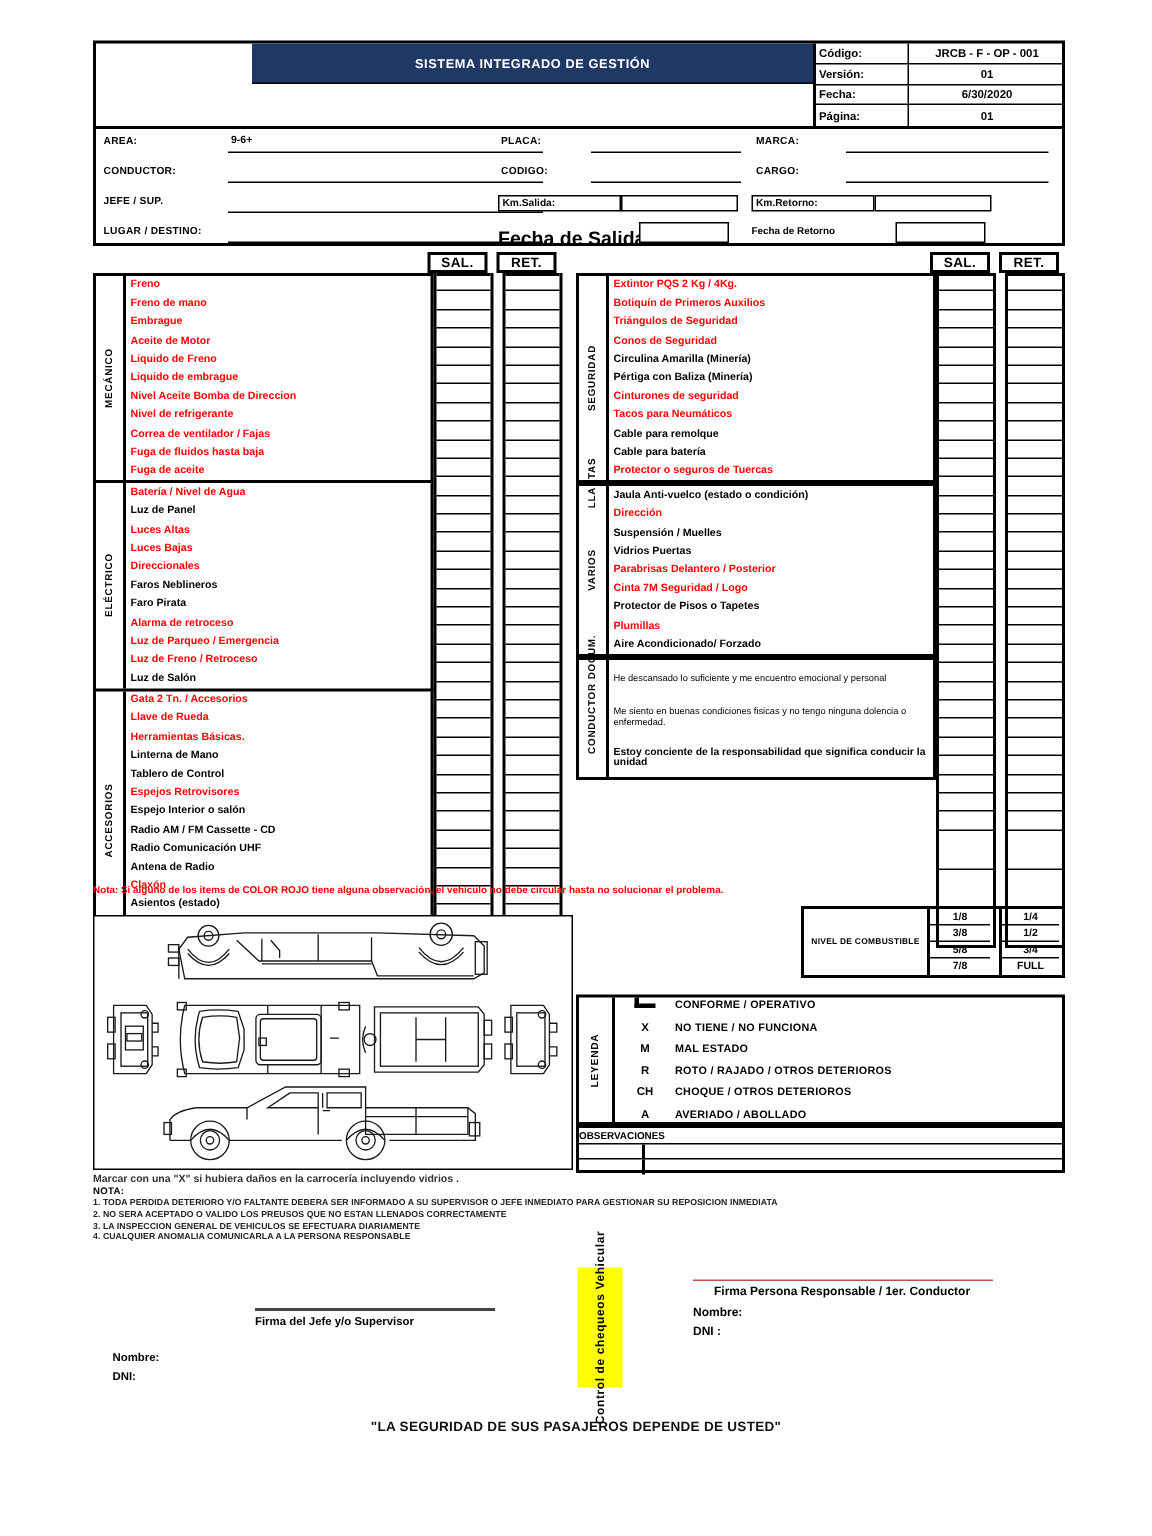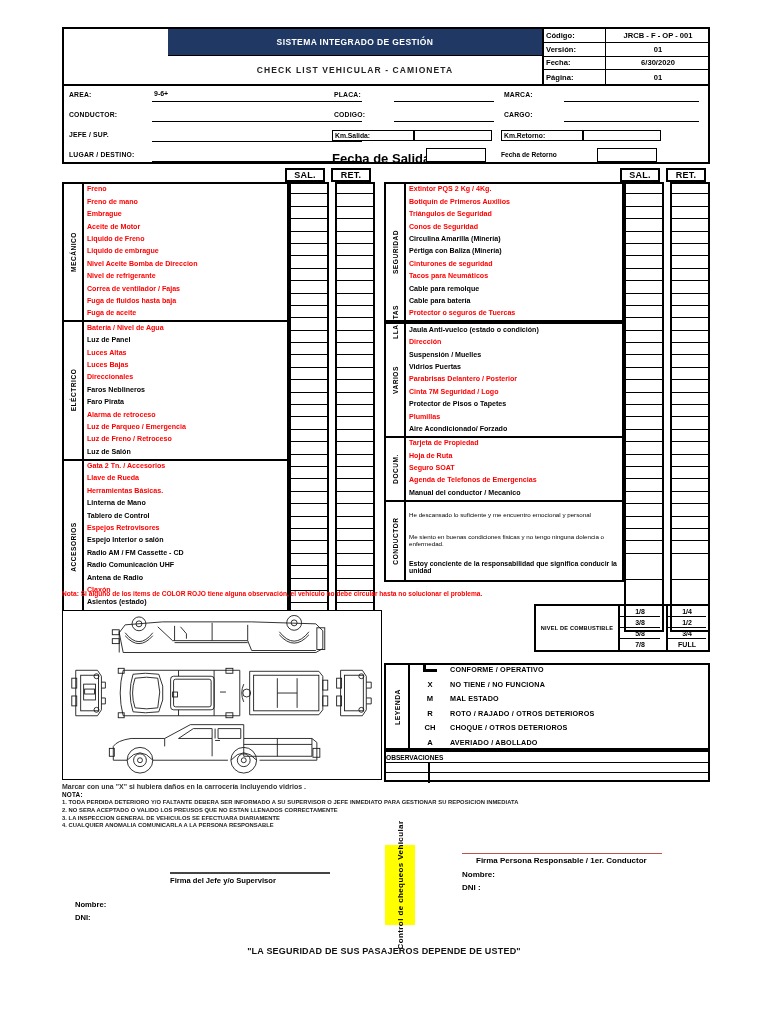--- a/index.html
+++ b/index.html
@@ -177,21 +177,20 @@
 </head>
 <body>
 
 <div class="page">
 
   <div class="frame">
 
     <div class="titleband">
       <div class="sig-band">
         <div class="sig-top">SISTEMA INTEGRADO DE GESTIÓN</div>
-        <div class="sig-bot">CHECK LIST VEHICULAR - CAMIONETA</div>
       </div>
       <div class="meta">
         <div class="meta-row">
           <div class="meta-k">Código:</div>
           <div class="meta-v">JRCB  - F - OP - 001</div>
         </div>
         <div class="meta-row">
           <div class="meta-k">Versión:</div>
           <div class="meta-v">01</div>
         </div>
@@ -444,27 +443,20 @@
               <div class="it red">Parabrisas Delantero / Posterior</div>
               <div class="it red">Cinta 7M Seguridad / Logo</div>
               <div class="it blk">Protector de Pisos o Tapetes</div>
               <div class="it red">Plumillas</div>
               <div class="it blk">Aire Acondicionado/  Forzado</div>
             </div>
           </div>
           <div class="grp">
             <div class="grp-name">
               <span>DOCUM.</span>
-            </div>
-            <div class="grp-items">
-              <div class="it red">Tarjeta de Propiedad</div>
-              <div class="it red">Hoja de Ruta</div>
-              <div class="it red">Seguro SOAT</div>
-              <div class="it red">Agenda de Telefonos de Emergencias</div>
-              <div class="it blk">Manual del conductor / Mecanico</div>
             </div>
           </div>
           <div class="grp">
             <div class="grp-name">
               <span>CONDUCTOR</span>
             </div>
             <div class="grp-items">
               <div class="it blk tall">He descansado lo suficiente y me encuentro emocional y personal</div>
               <div class="it blk tall">Me siento en buenas condiciones fisicas y no tengo ninguna dolencia o enfermedad.</div>
               <div class="it blk tall b">Estoy conciente de la responsabilidad que significa conducir la unidad</div>

